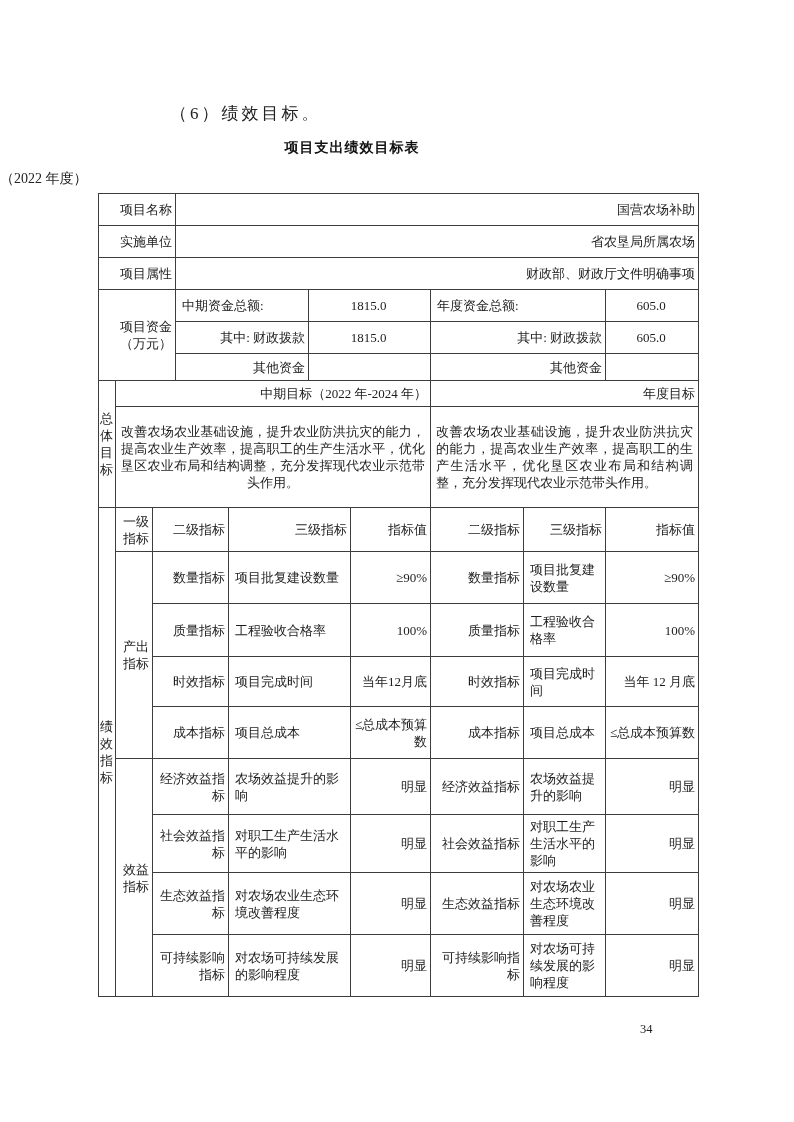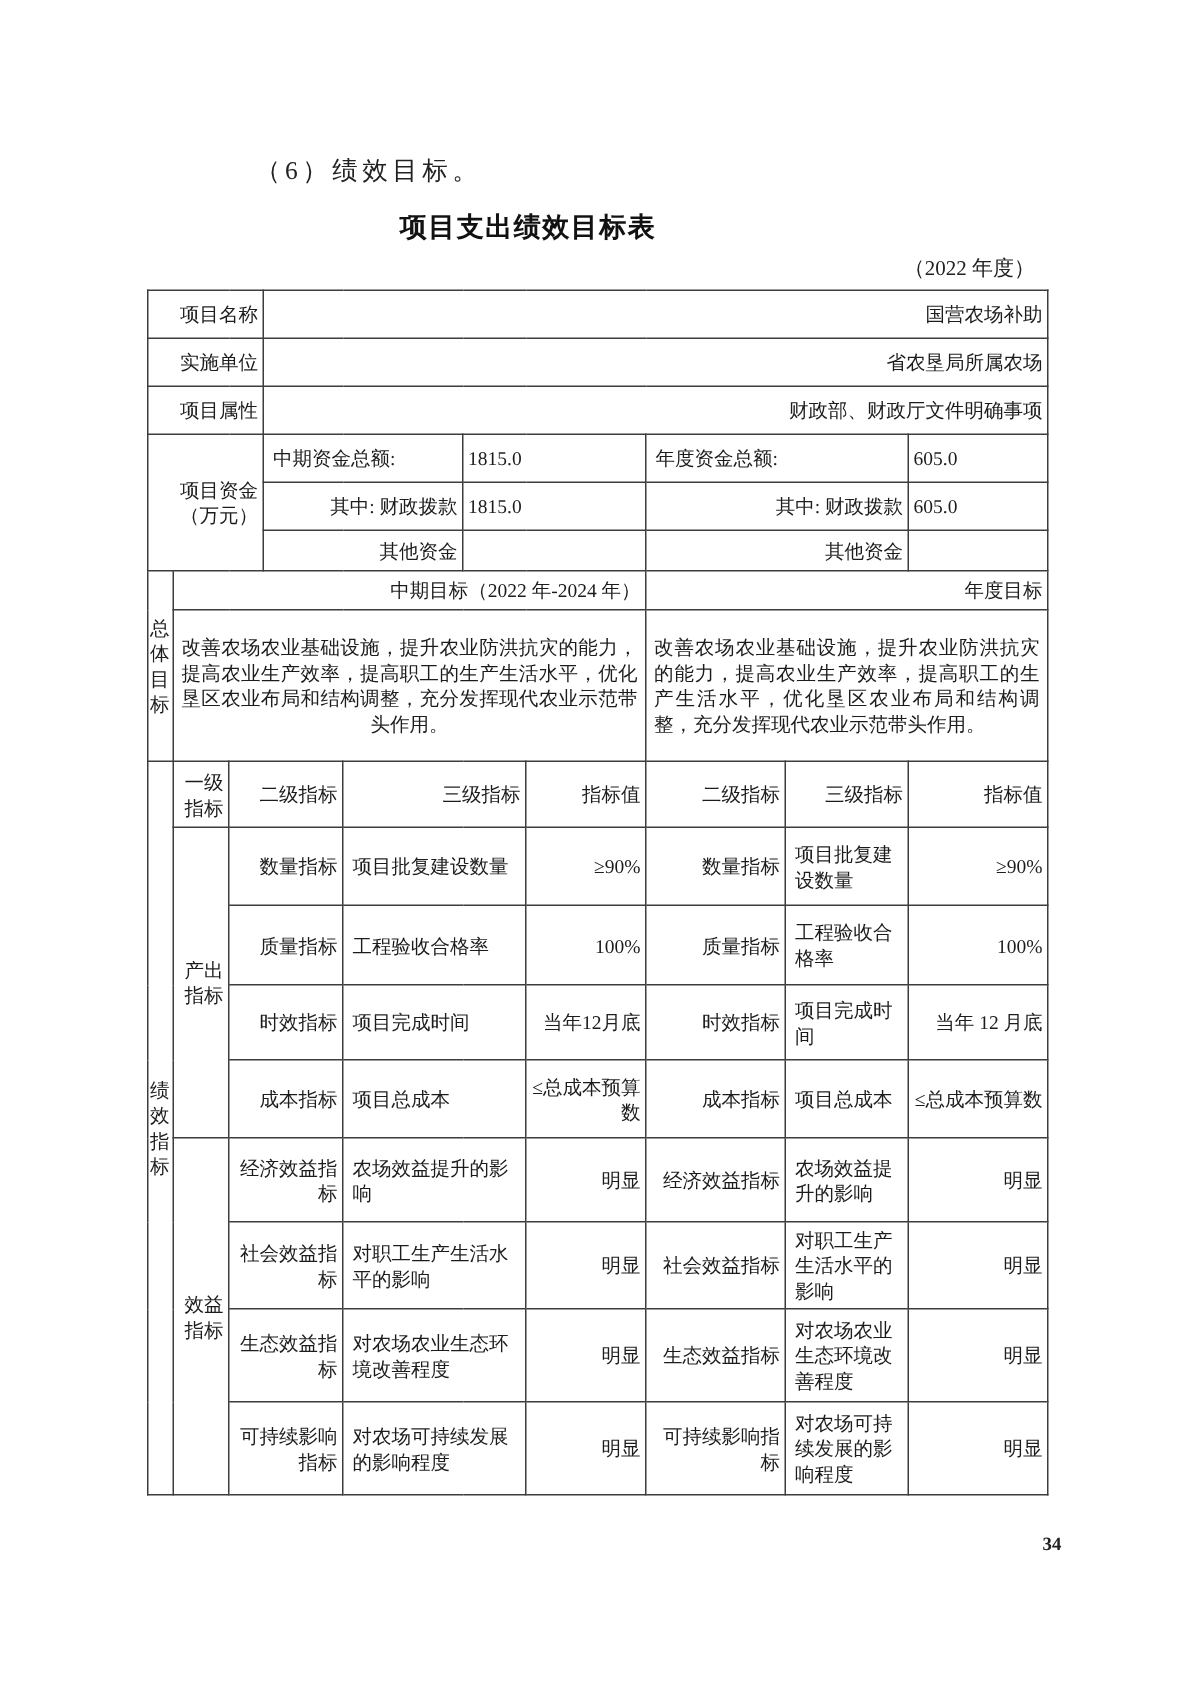--- a/index.html
+++ b/index.html
@@ -10,56 +10,56 @@
     font-family:"Liberation Serif","DejaVu Serif",serif;
     color:#1c1c1c;
   }
   .page{position:absolute;inset:0;}
   .section-heading{
     position:absolute;left:130px;top:102px;
     font-size:17px;letter-spacing:3px;color:#222;margin-left:40px;
   }
   .doc-title{
     position:absolute;left:0;top:139px;width:704px;
-    text-align:center;font-size:18px;font-weight:bold;
+    text-align:center;font-size:14px;font-weight:bold;
     letter-spacing:1px;color:#111;
   }
   .doc-subtitle{
     position:absolute;left:0;top:170px;width:690px;
-    text-align:right;font-size:14px;color:#222;
+    text-align:left;font-size:14px;color:#222;
   }
   table.targets{
     position:absolute;left:98px;top:193px;
     width:601px;border-collapse:collapse;table-layout:fixed;
   }
   table.targets td{
     border:1px solid #3d3d3d;
     font-size:13px;line-height:17px;
     padding:2px 3px;color:#1c1c1c;
     vertical-align:middle;
     overflow:hidden;
   }
   .c{text-align:right;}
   .l{text-align:left;padding-left:6px !important;}
-  .r{text-align:left;padding-right:5px !important;}
+  .r{text-align:center;padding-right:5px !important;}
   .vert{
     word-break:break-all;text-align:left;
     line-height:17px;padding:1px !important;
   }
   .wrap{word-break:break-all;}
   .goal{
     font-size:13.5px;line-height:21px;
     text-align:justify;padding:16px 5px !important;
     vertical-align:top;
     margin-top:12px;
   }
   .goal.last-center{text-align-last:center;}
   .page-number{
-    position:absolute;left:695px;top:1022px;
-    font-size:12.5px;color:#222;font-weight:bold;
+    position:absolute;left:640px;top:1022px;
+    font-size:12.5px;color:#222;
   }
 </style>
 </head>
 <body>
 
 <div class="page">
 
   <div class="section-heading">（6）绩效目标。</div>
 
   <div class="doc-title">项目支出绩效目标表</div>

